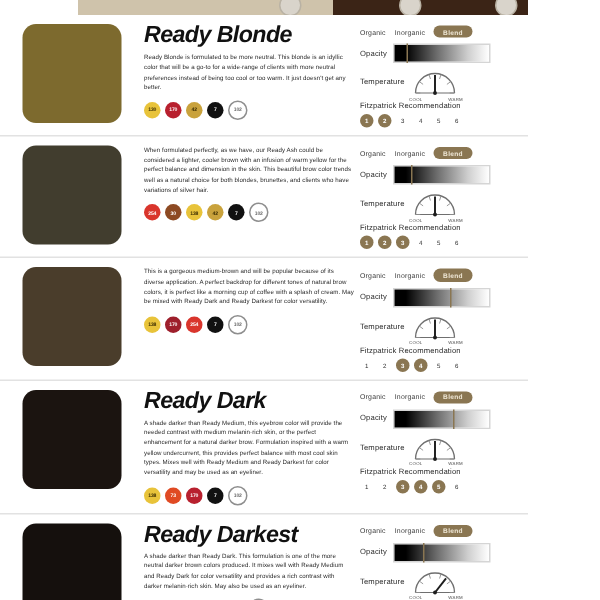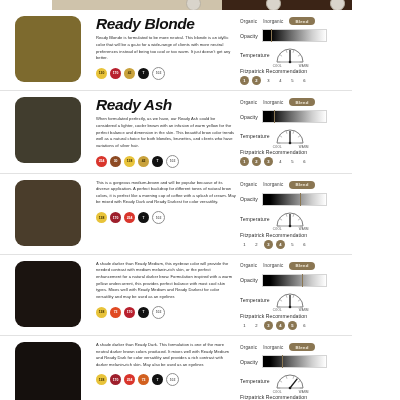--- a/index.html
+++ b/index.html
@@ -150,21 +150,20 @@
             <div class="f">6</div>
           </div>
     </div>
       </div>
       <div class="row">
     <div class="swatch-wrap">
       <div class="swatch" style="background:#413d2e;"></div>
     </div>
 
     <div class="mid">
-      <div class="prod-title">Ready Ash</div>
       <div class="prod-desc">When formulated perfectly, as we have, our Ready Ash could be considered a lighter, cooler brown with an infusion of warm yellow for the perfect balance and dimension in the skin. This beautiful brow color trends well as a natural choice for both blondes, brunettes, and clients who have variations of silver hair.</div>
       <div class="chips">
             <div class="chip" style="background:#d9352c;color:#ffffff;">254</div>
             <div class="chip" style="background:#8d4a23;color:#ffffff;">30</div>
             <div class="chip" style="background:#e8c33a;color:#3a2c00;">138</div>
             <div class="chip" style="background:#c9a23c;color:#3a2c00;">42</div>
             <div class="chip" style="background:#111111;color:#ffffff;">7</div>
             <div class="chip outline" style="color:#6b6b6b;">102</div>
           </div>
     </div>
@@ -276,20 +275,21 @@
             <div class="f">6</div>
           </div>
     </div>
       </div>
       <div class="row">
     <div class="swatch-wrap">
       <div class="swatch" style="background:#1b1410;"></div>
     </div>
 
     <div class="mid">
+      <div class="prod-title">Ready Dark</div>
       <div class="prod-desc">A shade darker than Ready Medium, this eyebrow color will provide the needed contrast with medium melanin-rich skin, or the perfect enhancement for a natural darker brow. Formulation inspired with a warm yellow undercurrent, this provides perfect balance with most cool skin types. Mixes well with Ready Medium and Ready Darkest for color versatility and may be used as an eyeliner.</div>
       <div class="chips">
             <div class="chip" style="background:#e8c33a;color:#3a2c00;">138</div>
             <div class="chip" style="background:#e04a23;color:#ffffff;">73</div>
             <div class="chip" style="background:#b8202e;color:#ffffff;">170</div>
             <div class="chip" style="background:#111111;color:#ffffff;">7</div>
             <div class="chip outline" style="color:#6b6b6b;">102</div>
           </div>
     </div>
 
@@ -338,20 +338,21 @@
             <div class="f">6</div>
           </div>
     </div>
       </div>
       <div class="row">
     <div class="swatch-wrap">
       <div class="swatch" style="background:#15100d;"></div>
     </div>
 
     <div class="mid">
+      <div class="prod-title">Ready Darkest</div>
       <div class="prod-desc">A shade darker than Ready Dark. This formulation is one of the more neutral darker brown colors produced. It mixes well with Ready Medium and Ready Dark for color versatility and provides a rich contrast with darker melanin-rich skin. May also be used as an eyeliner.</div>
       <div class="chips">
             <div class="chip" style="background:#e8c33a;color:#3a2c00;">138</div>
             <div class="chip" style="background:#9e1f2c;color:#ffffff;">170</div>
             <div class="chip" style="background:#d9352c;color:#ffffff;">254</div>
             <div class="chip" style="background:#d2601f;color:#ffffff;">73</div>
             <div class="chip" style="background:#111111;color:#ffffff;">7</div>
             <div class="chip outline" style="color:#6b6b6b;">102</div>
           </div>
     </div>

